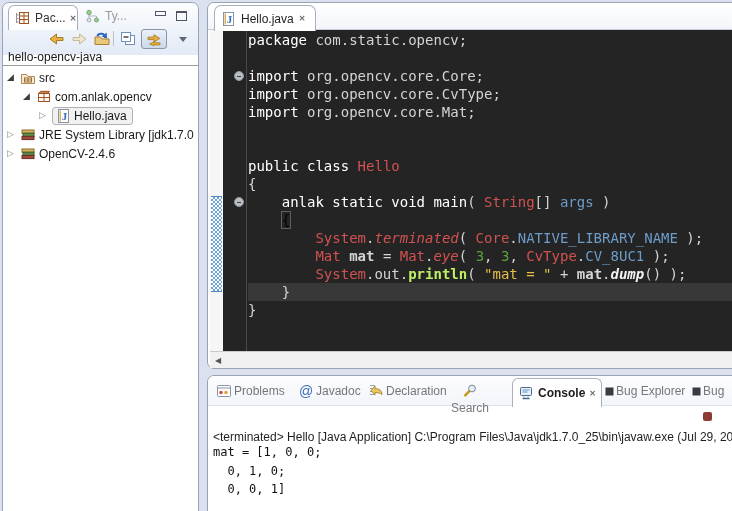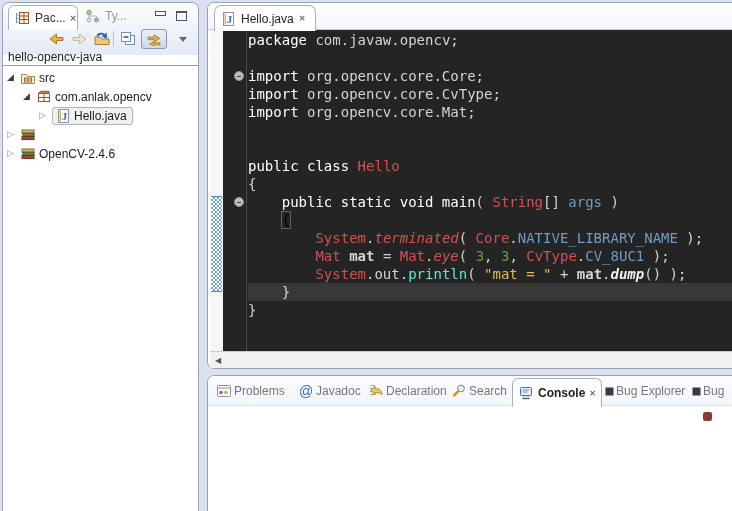--- a/index.html
+++ b/index.html
@@ -53,21 +53,21 @@
   .cl { height:18px; line-height:18px; white-space:pre; position:relative; z-index:1; }
   .cl.cur { background:#383838; }
   .k { color:#ffffff; font-weight:normal; }
   .d { color:#d4d4d4; }
   .t { color:#d25252; }
   .m { color:#d25252; font-style:italic; }
   .c { color:#6d9cc9; }
   .n { color:#5ca33a; }
   .s { color:#e8bf45; }
   .v { color:#d4d4d4; font-weight:bold; }
-  .b { color:#5eead4; font-weight:normal; }
+  .b { color:#bef264; font-weight:bold; }
   .mi { color:#f2f2f2; font-weight:bold; font-style:italic; }
   .bx { outline:1px solid #5f5f5f; }
   .hscroll { position:absolute; left:2px; right:0; top:348px; height:17px; background:#f1f1f1; border-top:1px solid #c9c9c9; }
   .hs-arrow { position:absolute; left:5px; top:4px; font-size:8px; color:#555; }
 
   
   #console-panel { left:207px; top:375px; width:531px; height:140px; border-radius:7px 0 0 0; }
   .co-strip { position:absolute; left:0; top:0; right:0; height:30px; background:linear-gradient(#fdfdfe,#f2f5fa); border-bottom:1px solid #dde3ec; border-radius:7px 0 0 0; }
   .ctab { position:absolute; top:7px; display:flex; align-items:center; gap:2px; font-size:12px; color:#75777b; }
   .ctab-sel { position:absolute; top:2px; height:29px; background:#fff; border:1px solid #a8b0c0; border-bottom:none; border-radius:6px 6px 0 0; display:flex; align-items:center; gap:4px; padding:0 5px; font-size:12px; color:#1c1c1c; font-weight:bold; z-index:2; }
@@ -181,20 +181,21 @@
       </div>
       <div class="tree-row" style="padding-left: 4px;">
         <span class="tri closed">▷</span>
         <span class="tree-ic">
           <svg width="16" height="16">
             <rect x="2" y="3" width="12" height="3.2" fill="#d9b45c" stroke="#8a6b2a"></rect>
             <rect x="3" y="6.2" width="11" height="3.2" fill="#5d8a46" stroke="#3c5c2c"></rect>
             <rect x="2" y="9.4" width="12" height="3.2" fill="#9c4a3c" stroke="#6b3028"></rect>
           </svg>
         </span>
+        <span>JRE System Library [jdk1.7.0</span>
       </div>
       <div class="tree-row" style="padding-left: 4px;">
         <span class="tri closed">▷</span>
         <span class="tree-ic">
           <svg width="16" height="16">
             <rect x="2" y="3" width="12" height="3.2" fill="#d9b45c" stroke="#8a6b2a"></rect>
             <rect x="3" y="6.2" width="11" height="3.2" fill="#5d8a46" stroke="#3c5c2c"></rect>
             <rect x="2" y="9.4" width="12" height="3.2" fill="#9c4a3c" stroke="#6b3028"></rect>
           </svg>
         </span>
@@ -219,30 +220,30 @@
   </div>
   <div class="ed-body">
     <div class="ruler">
       <div class="hatch"></div>
     </div>
     <div class="gutter">
         <div class="fold" style="top: 41px;"></div>
         <div class="fold" style="top: 167px;"></div>
       </div>
     <div id="code">
-        <div class="cl"><span class="k">package</span><span class="d"> com.javaw.opencv;</span></div>
+        <div class="cl"><span class="k">package</span><span class="d"> com.static.opencv;</span></div>
         <div class="cl"></div>
         <div class="cl"><span class="k">import</span><span class="d"> org.opencv.core.Core;</span></div>
         <div class="cl"><span class="k">import</span><span class="d"> org.opencv.core.CvType;</span></div>
         <div class="cl"><span class="k">import</span><span class="d"> org.opencv.core.Mat;</span></div>
         <div class="cl"></div>
         <div class="cl"></div>
         <div class="cl"><span class="k">public class</span><span class="d"> </span><span class="t">Hello</span></div>
         <div class="cl"><span class="d">{</span></div>
-        <div class="cl"><span class="d">    </span><span class="k">public static void main</span><span class="d">( </span><span class="t">String</span><span class="d">[] </span><span class="c">args</span><span class="d"> )</span></div>
+        <div class="cl"><span class="d">    </span><span class="k">anlak static void main</span><span class="d">( </span><span class="t">String</span><span class="d">[] </span><span class="c">args</span><span class="d"> )</span></div>
         <div class="cl"><span class="d">    </span><span class="bx">{</span></div>
         <div class="cl"><span class="d">        </span><span class="t">System</span><span class="d">.</span><span class="m">terminated</span><span class="d">( </span><span class="t">Core</span><span class="d">.</span><span class="c">NATIVE_LIBRARY_NAME</span><span class="d"> );</span></div>
         <div class="cl"><span class="d">        </span><span class="t">Mat</span><span class="d"> </span><span class="v">mat</span><span class="d"> = </span><span class="t">Mat</span><span class="d">.</span><span class="m">eye</span><span class="d">( </span><span class="n">3</span><span class="d">, </span><span class="n">3</span><span class="d">, </span><span class="t">CvType</span><span class="d">.</span><span class="c">CV_8UC1</span><span class="d"> );</span></div>
         <div class="cl"><span class="d">        </span><span class="t">System</span><span class="d">.out.</span><span class="b">println</span><span class="d">( </span><span class="s">"mat = "</span><span class="d"> + </span><span class="v">mat</span><span class="d">.</span><span class="mi">dump</span><span class="d">() );</span></div>
         <div class="cl cur"><span class="d">    }</span></div>
         <div class="cl"><span class="d">}</span></div>
       </div>
   </div>
   <div class="hscroll">
     <span class="hs-arrow">◀</span>
@@ -272,21 +273,21 @@
       </div>
       <div class="ctab" style="left: 160px;">
         <span>
           <svg width="16" height="16">
             <path d="M2 2.5 h5 M2 5.5 h3 M2 8.5 h3 M2 11.5 h5" stroke="#9aa3ad" fill="none"></path>
             <path d="M14 11.5 c0-4 -3-6 -7-6 v-2.5 l-4 4.5 4 4.5 v-2.5 c3 0 5 0.5 7 2z" fill="#e8c766" stroke="#b08d2e"></path>
           </svg>
         </span>
         <span>Declaration</span>
       </div>
-      <div class="ctab" style="left: 243px;">
+      <div class="ctab" style="left: 243px; flex-direction: column;">
         <span>
           <svg width="16" height="16">
             <circle cx="10" cy="5.5" r="3.4" fill="#e4ecf4" stroke="#7c8796"></circle>
             <path d="M7.6 7.9 L2.5 13.2" stroke="#c9971c" stroke-width="2.5"></path>
           </svg>
         </span>
         <span>Search</span>
       </div>
       <div class="ctab-sel" style="left: 304px;">
         <span>
@@ -311,13 +312,17 @@
       <div class="ctab" style="left: 484px; align-items: center;">
         <span>
           <svg width="9" height="16">
             <rect x="0.5" y="4.5" width="8" height="8" fill="#3a3a42"></rect>
           </svg>
         </span>
         <span>Bug</span>
       </div>
     </div>
   <div class="term-btn"></div>
+  <div class="term-line">&lt;terminated&gt; Hello [Java Application] C:\Program Files\Java\jdk1.7.0_25\bin\javaw.exe (Jul 29, 20</div>
+  <pre id="co-out">mat = [1, 0, 0;
+  0, 1, 0;
+  0, 0, 1]</pre>
 </div>
 
 </body></html>

